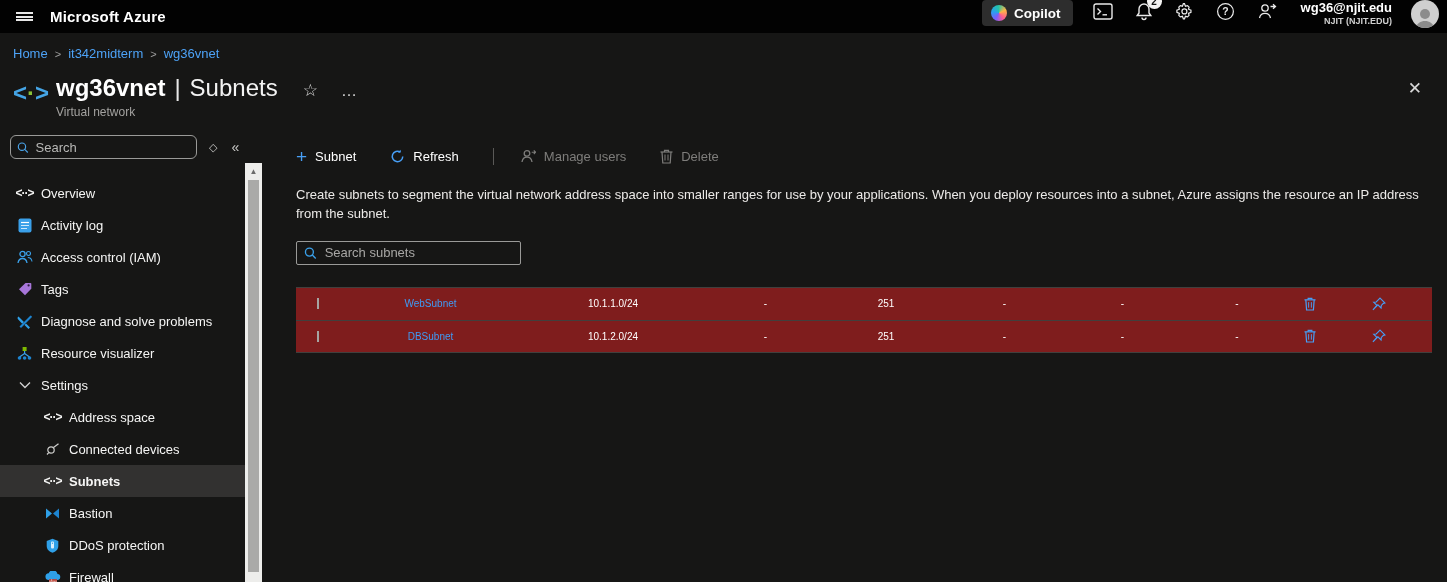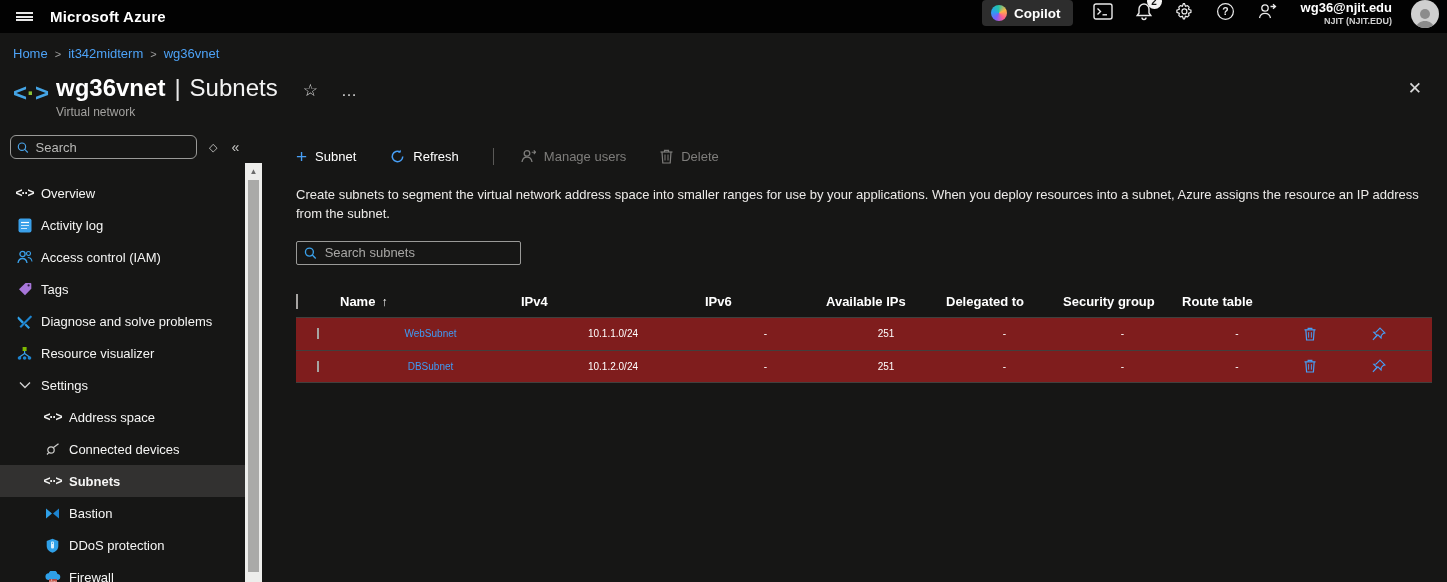--- a/index.html
+++ b/index.html
@@ -390,31 +390,20 @@
 
   <div class="sub-search">
     <svg width="14" height="14" viewBox="0 0 14 14">
       <circle cx="6" cy="6" r="4.4" fill="none" stroke="#3aa0e9" stroke-width="1.5"></circle>
       <line x1="9.3" y1="9.3" x2="13" y2="13" stroke="#3aa0e9" stroke-width="1.5"></line>
     </svg>
     <input placeholder="Search subnets" style="">
   </div>
 
   <div id="subnet-table">
-    <div class="trow thead">
-      <div class="cell"><span class="checkbox"></span></div>
-      <div class="cell"><span>Name</span><span class="sort-arrow">↑</span></div>
-      <div class="cell">IPv4</div>
-      <div class="cell">IPv6</div>
-      <div class="cell">Available IPs</div>
-      <div class="cell">Delegated to</div>
-      <div class="cell">Security group</div>
-      <div class="cell">Route table</div>
-      <div class="cell"></div>
-    </div>
 
     <div class="tbody">
       <div class="trow">
         <div class="cell"><span class="checkbox"></span></div>
         <div class="cell"><a class="link">WebSubnet</a></div>
         <div class="cell">10.1.1.0/24</div>
         <div class="cell">-</div>
         <div class="cell">251</div>
         <div class="cell">-</div>
         <div class="cell">-</div>

